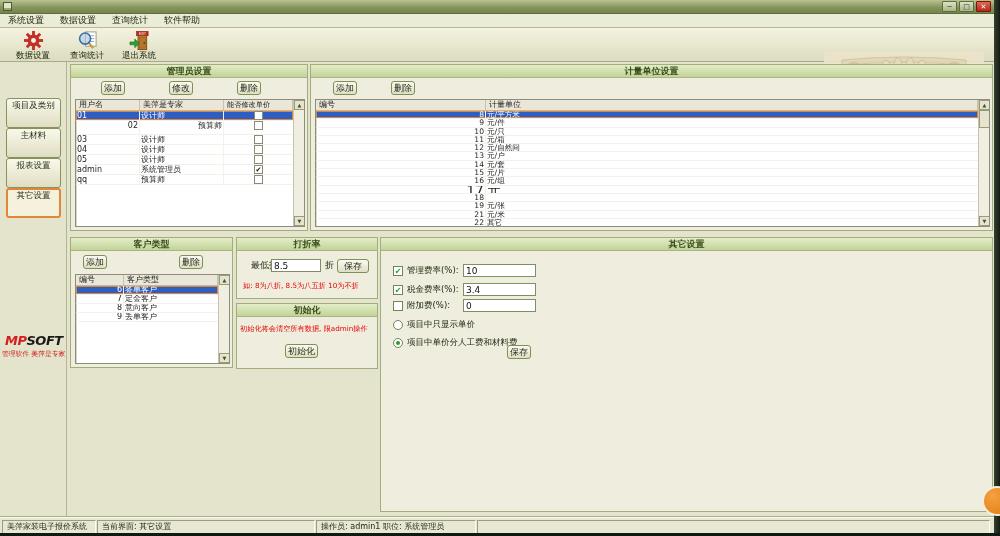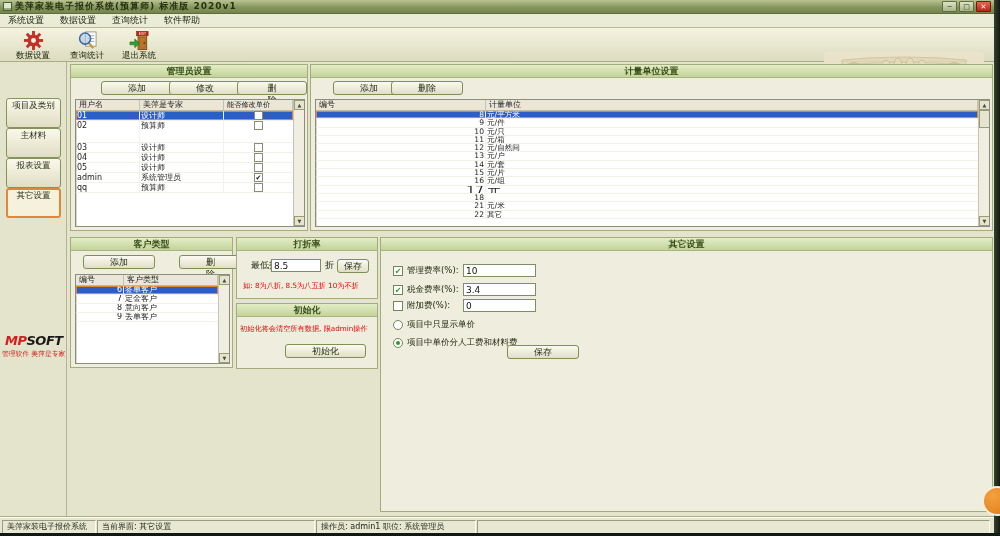--- a/index.html
+++ b/index.html
@@ -29,21 +29,21 @@
 .sidebar{position:absolute;left:0;top:62px;width:67px;height:455px;background:#e3e4cb;border-right:1px solid #b2b591}
 .side-btn{position:absolute;left:6px;width:55px;height:30px;font-size:8.5px;line-height:12px;text-align:center;color:#253015;background:linear-gradient(#faf8ea,#e0ddc4);border:1px solid #85935c;border-radius:3px}
 .side-btn.active{border:2px solid #e0873a;line-height:10px;background:#f6f1dd}
 .logo{position:absolute;left:5px;top:272px;width:60px;font-weight:bold;font-size:13px;line-height:13px;font-style:italic;letter-spacing:-.5px}
 .logo .mp{color:#d41e1e}
 .logo .soft{color:#1a1a1a}
 .slogan{position:absolute;left:2px;top:288px;width:64px;font-size:6.8px;color:#d42020;line-height:8px}
 
 .panel{position:absolute;background:#efeede;border:1px solid #a2ac7c}
 .panel-title{height:13px;background:linear-gradient(#e3edc6,#c3d399);border-bottom:1px solid #a8b482;text-align:center;font-size:9px;font-weight:bold;color:#384f1a;line-height:13px}
-.btn{position:absolute;height:14px;font-size:9px;line-height:12px;text-align:center;color:#253015;background:linear-gradient(#fbfaf0,#e1dec7);border:1px solid #7e9053;border-radius:3px;padding:0 26px}
+.btn{position:absolute;height:14px;font-size:9px;line-height:12px;text-align:center;color:#253015;background:linear-gradient(#fbfaf0,#e1dec7);border:1px solid #7e9053;border-radius:3px;padding:0 2px}
 
 .grid{position:absolute;background:#fff;border:1px solid #8d8d7c;box-shadow:inset 1px 1px 0 #d8d6c6;font-size:8px;color:#1d1d1d;overflow:hidden}
 .grid-inner{position:absolute;left:0;top:0;right:11px;bottom:0}
 .grid-head{display:flex;background:#eae7d8;border-bottom:1px solid #bdb9a8;height:11px;line-height:10px;font-size:8px;color:#222}
 .gh{padding:0 3px;border-right:1px solid #c6c2b1;white-space:nowrap;overflow:hidden}
 .grow{display:flex;border-bottom:1px solid #f3f1e9;white-space:nowrap}
 .grow.sel{background:#2d5ec6;color:#fff;box-shadow:inset 0 0 0 1px #e2862e}
 .gc{padding:0 1px;overflow:hidden;border-right:1px solid #f3f1e9}
 .num{text-align:right}
 .tcb{width:9px;height:9px;background:#fff;border:1px solid #8b8b78;font-size:7px;line-height:8px;text-align:center;color:#111;display:inline-block}
@@ -66,21 +66,20 @@
 .statusbar{position:absolute;left:0;top:517px;width:994px;height:16px;background:#e6e7d0;border-top:1px solid #fdfce9;box-shadow:0 -1px 0 #a9ac89}
 .sseg{position:absolute;top:2px;height:16px;background:#e8e8d2;border:1px solid;border-color:#9a9c84 #fdfce9 #fdfce9 #9a9c84;font-size:8px;line-height:11px;color:#1c2410;padding:0 4px;white-space:nowrap;overflow:hidden}
 </style>
 </head>
 <body>
 
 <div class="window">
 
   <div class="titlebar">
     <span class="app-icon"></span>
-    <span class="title-text">美萍家装电子报价系统(预算师) 标准版  2020v1</span>
     <span class="winbtns">
       <span class="winbtn">─</span>
       <span class="winbtn">□</span>
       <span class="winbtn close">✕</span>
     </span>
   </div>
 
   <div class="menubar">
     <span class="menu-item">系统设置</span>
     <span class="menu-item">数据设置</span>
@@ -177,21 +176,21 @@
           <div class="gh" style="width:64px">用户名</div>
           <div class="gh" style="width:84px">美萍是专家</div>
           <div class="gh" style="flex:1;font-size:7.2px">能否修改单价</div>
         </div>
         <div>
             <div class="grow sel" style="height: 10px; line-height: 9px;">
               <div class="gc" style="width: 64px;">01</div>
               <div class="gc" style="width: 84px;">设计师</div>
               <div class="gc" style="flex: 1 1 0%; text-align: center; border-right: none;"><span class="tcb"></span></div>
             </div>
-            <div class="grow" style="height: 22px; line-height: 9px;">
+            <div class="grow" style="height: 14px; line-height: 9px; text-align: right;">
               <div class="gc" style="width: 64px;">02</div>
               <div class="gc" style="width: 84px;">预算师</div>
               <div class="gc" style="flex: 1 1 0%; text-align: center; border-right: none;"><span class="tcb"></span></div>
             </div>
             <div class="grow" style="height: 10px; line-height: 9px;">
               <div class="gc" style="width: 64px;">03</div>
               <div class="gc" style="width: 84px;">设计师</div>
               <div class="gc" style="flex: 1 1 0%; text-align: center; border-right: none;"><span class="tcb"></span></div>
             </div>
             <div class="grow" style="height: 10px; line-height: 9px;">
@@ -272,20 +271,24 @@
             </div>
             <div class="grow" style="height: 8.3px; line-height: 8px; font-size: 14px;">
               <div class="gc num" style="width: 170px;">17</div>
               <div class="gc" style="flex: 1 1 0%; border-right: none;">元</div>
             </div>
             <div class="grow" style="height: 8.3px; line-height: 8px; font-size: 7.6px;">
               <div class="gc num" style="width: 170px;">18</div>
               <div class="gc" style="flex: 1 1 0%; border-right: none; margin-top: 8px;">元/个</div>
             </div>
             <div class="grow" style="height: 8.3px; line-height: 8px; font-size: 7.6px;">
+              <div class="gc num" style="width: 170px;">19</div>
+              <div class="gc" style="flex: 1 1 0%; border-right: none;">元/张</div>
+            </div>
+            <div class="grow" style="height: 8.3px; line-height: 8px; font-size: 7.6px;">
               <div class="gc num" style="width: 170px;">21</div>
               <div class="gc" style="flex: 1 1 0%; border-right: none;">元/米</div>
             </div>
             <div class="grow" style="height: 8.3px; line-height: 8px; font-size: 7.6px;">
               <div class="gc num" style="width: 170px;">22</div>
               <div class="gc" style="flex: 1 1 0%; border-right: none;">其它</div>
             </div>
           </div>
       </div>
       <div class="vsb">

